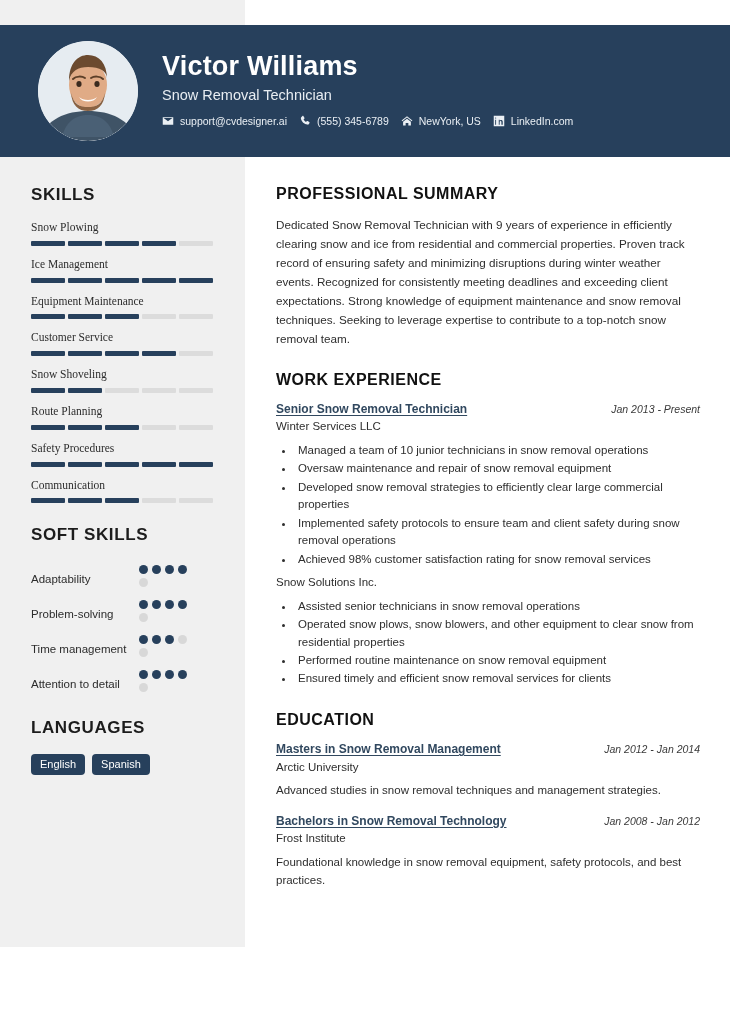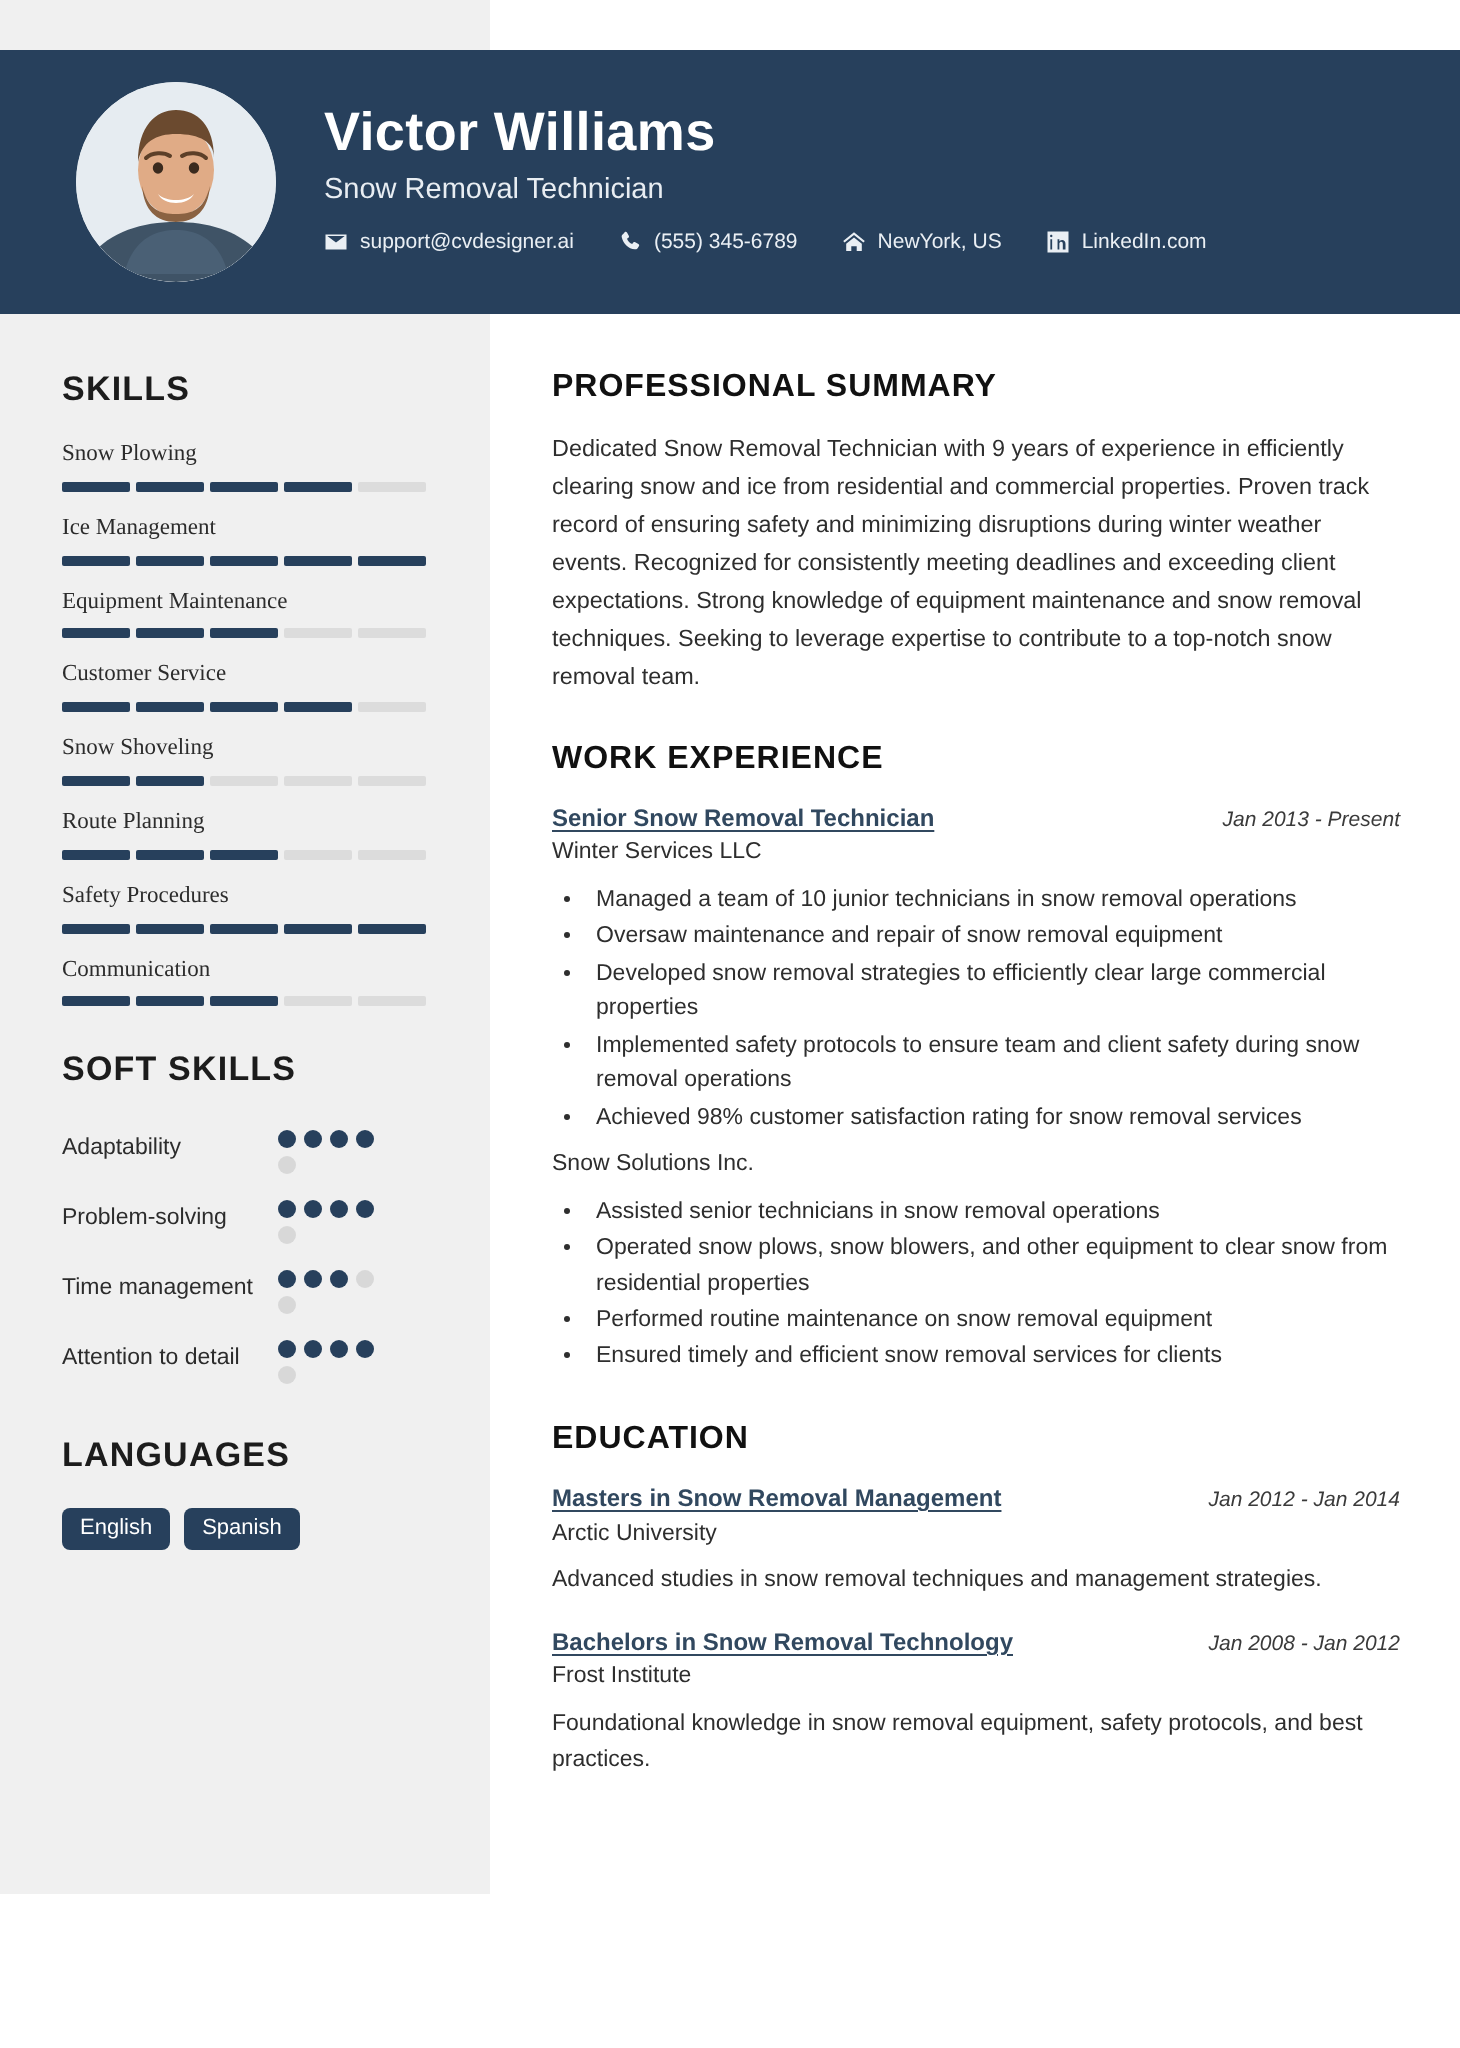--- a/index.html
+++ b/index.html
@@ -56,21 +56,21 @@
     color: #e8edf2;
     font-size: 14.5px;
     margin-top: 5px;
     line-height: 1.2;
   }
 
   .contacts {
     margin-top: 11px;
     display: flex;
     align-items: center;
-    gap: 22px;
+    gap: 12px;
     flex-wrap: nowrap;
   }
   .contact {
     display: flex;
     align-items: center;
     gap: 6px;
     color: #eaeff4;
     font-size: 10.5px;
     white-space: nowrap;
   }
@@ -111,21 +111,21 @@
     flex: 1 1 0;
     background: #dcdcdc;
     border-radius: 1px;
   }
   .seg.on { background: #27405c; }
 
   
   .soft-block { margin-top: 22px; }
   .soft {
     display: flex;
-    align-items: center;
+    align-items: flex-end;
     margin-bottom: 9px;
   }
   .soft-name {
     font-size: 11.5px;
     color: #2c2c2c;
     line-height: 1.45;
     width: 108px;
     flex: 0 0 108px;
   }
   .dots {

